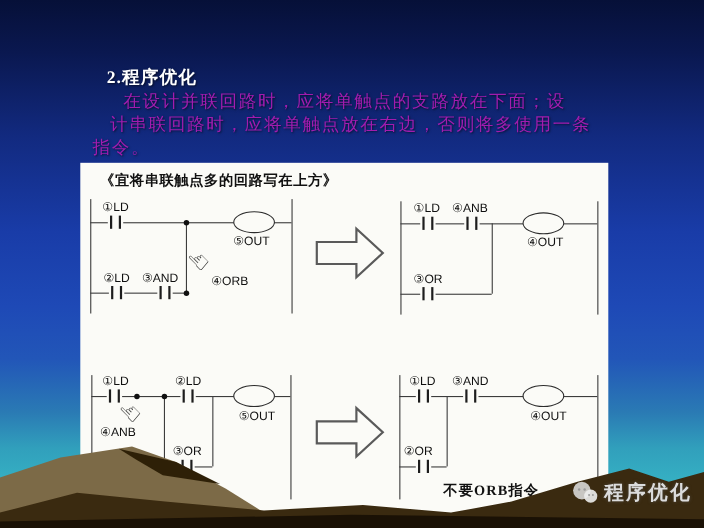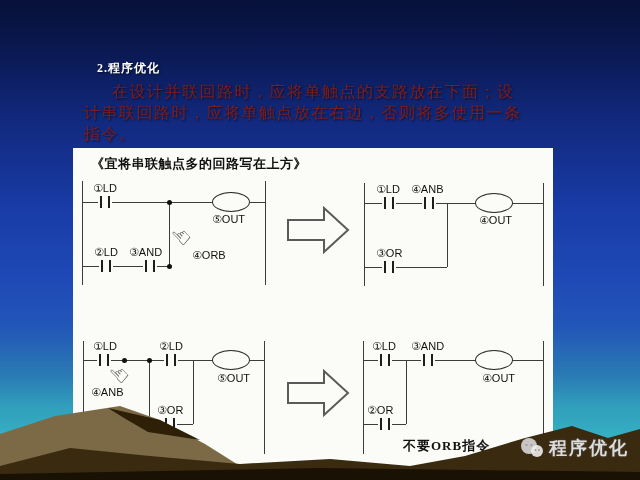--- a/index.html
+++ b/index.html
@@ -7,30 +7,30 @@
     width:640px;height:480px;overflow:hidden;position:relative;
     font-family:"Liberation Sans","DejaVu Sans",sans-serif;
     background:linear-gradient(180deg,
       #061038 0%, #0a1850 10%, #122a80 26%, #193ca8 44%,
       #1e49b6 58%, #2256b8 68%, #2a7ab4 78%, #31a0bc 85%,
       #36b2c4 92%, #38bcc8 100%);
   }
   .abs{position:absolute;}
   
   .slide-title{
-    left:97px;top:60px;color:#fff;font-weight:bold;font-size:12px;
+    left:97px;top:60px;color:#fff;font-weight:bold;font-size:16px;
     font-family:"Liberation Serif","DejaVu Serif",serif;letter-spacing:1px;
     text-shadow:1px 1px 2px rgba(0,0,0,.6);white-space:nowrap;
   }
   .body-line{
-    color:#7f1d1d;font-size:16px;letter-spacing:1.5px;white-space:nowrap;
+    color:#a21caf;font-size:16px;letter-spacing:1.5px;white-space:nowrap;
     font-family:Liberation Serif, serif;
     text-shadow:1px 1px 2px rgba(0,0,0,.6);
   }
-  .bl1{left:112px;top:82px;} .bl2{left:84px;top:103px;} .bl3{left:84px;top:124px;}
+  .bl1{left:112px;top:82px;} .bl2{left:100px;top:103px;} .bl3{left:84px;top:124px;}
   
   .panel{
     left:73px;top:148px;width:480px;height:358px;
     background:var(--panel-bg,#fbfbf7);color:#151515;
   }
   .sec-header{
     font-weight:bold;font-size:13px;letter-spacing:.5px;white-space:nowrap;color:#111;
   }
   .h-line{position:absolute;height:1px;background:var(--line,#3c3c3c);}
   .v-line{position:absolute;width:1px;background:var(--line,#3c3c3c);}

